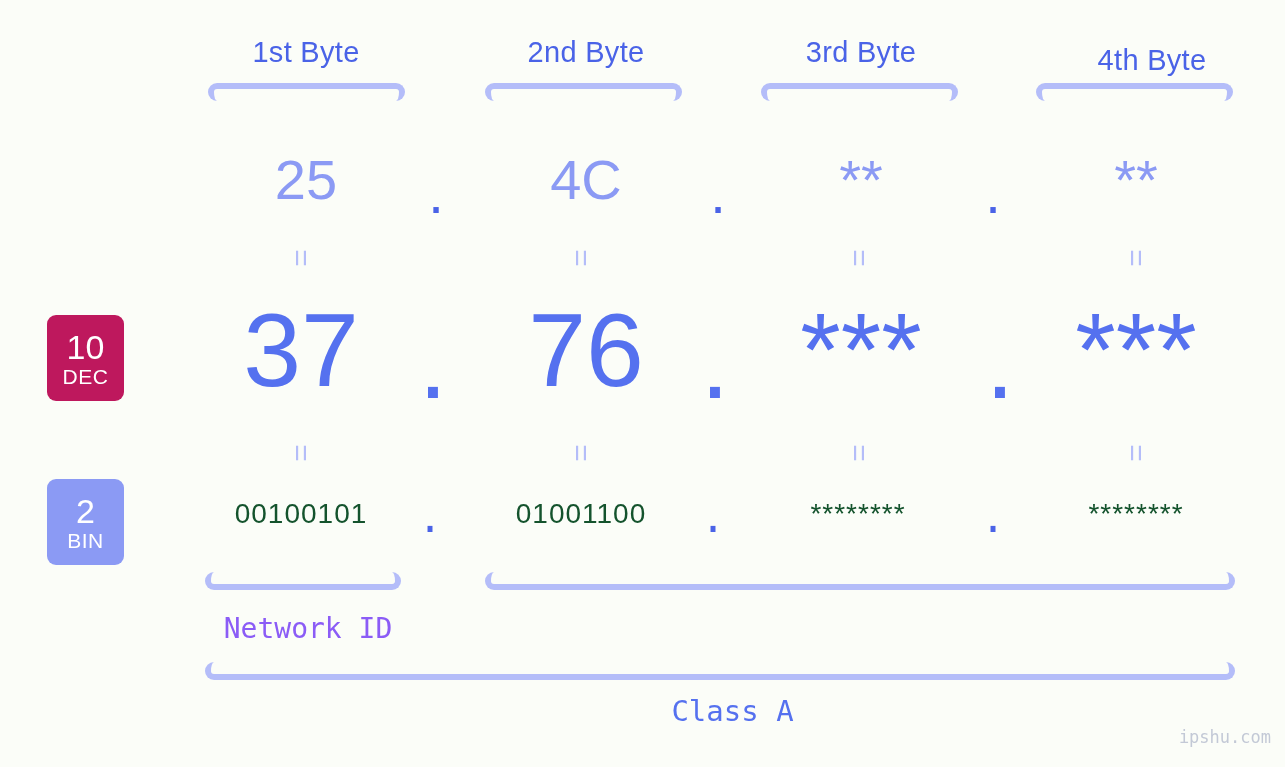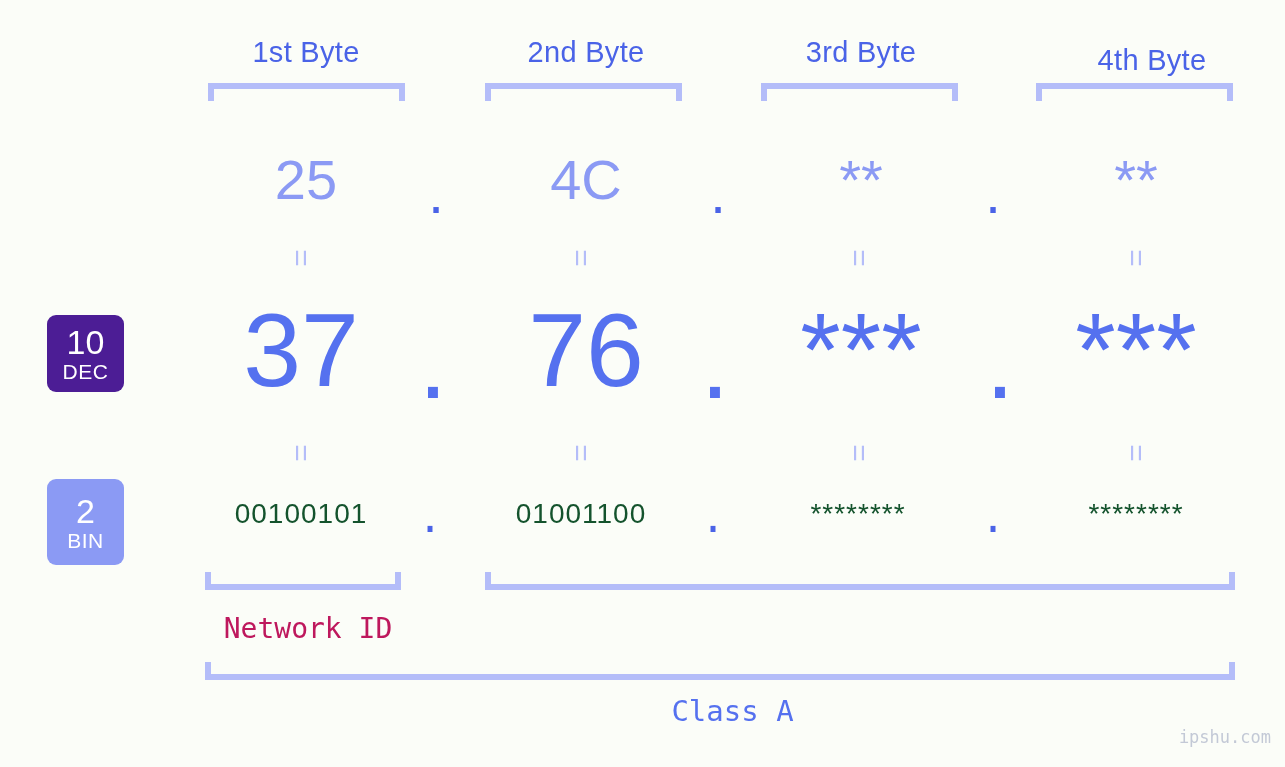--- a/index.html
+++ b/index.html
@@ -1,16 +1,16 @@
 <!DOCTYPE html>
 <html><head>
 <meta charset="utf-8">
 <title>IP Address Byte Breakdown</title>
 <style>
-  * { box-sizing: border-box; }
+  * { box-sizing: border-box; border-radius: 30px; }
   html, body {
     margin: 0;
     padding: 0;
   }
   body {
     width: 1285px;
     height: 767px;
     background: #fbfdf8;
     font-family: "Liberation Sans", sans-serif;
     overflow: hidden;
@@ -140,21 +140,21 @@
     text-align: center;
     transform: rotate(90deg);
     font-family: "Liberation Sans", sans-serif;
   }
 
   
   .id-label {
     position: absolute;
     text-align: center;
     font-size: 28px;
-    color: #be185d;
+    color: #8b5cf6;
     font-family: "DejaVu Sans Mono", monospace;
     white-space: nowrap;
   }
   .class-label {
     position: absolute;
     text-align: center;
     font-size: 29px;
     color: #5571ef;
     font-family: "DejaVu Sans Mono", monospace;
     white-space: nowrap;
@@ -179,21 +179,21 @@
   <div class="byte-header" style="left:466px; width:240px;">2nd Byte</div>
   <div class="byte-header" style="left:741px; width:240px;">3rd Byte</div>
   <div class="byte-header" style="left:1032px; width:240px;margin-top:8px;">4th Byte</div>
 
   <div class="bracket-down" style="left:208px; top:83px; width:197px;"></div>
   <div class="bracket-down" style="left:485px; top:83px; width:197px;"></div>
   <div class="bracket-down" style="left:761px; top:83px; width:197px;"></div>
   <div class="bracket-down" style="left:1036px; top:83px; width:197px;"></div>
 
 
-  <div class="base-badge" style="top:315px; height:77px; background:#4c1d95;">
+  <div class="base-badge" style="top:315px; height:86px; background:#be185d;">
     <span class="num">10</span>
     <span class="abbr">DEC</span>
   </div>
 
   <div class="base-badge" style="top:479px; height:86px; background:#8b9af4;">
     <span class="num">2</span>
     <span class="abbr">BIN</span>
   </div>
 
   <div class="row-hex">

